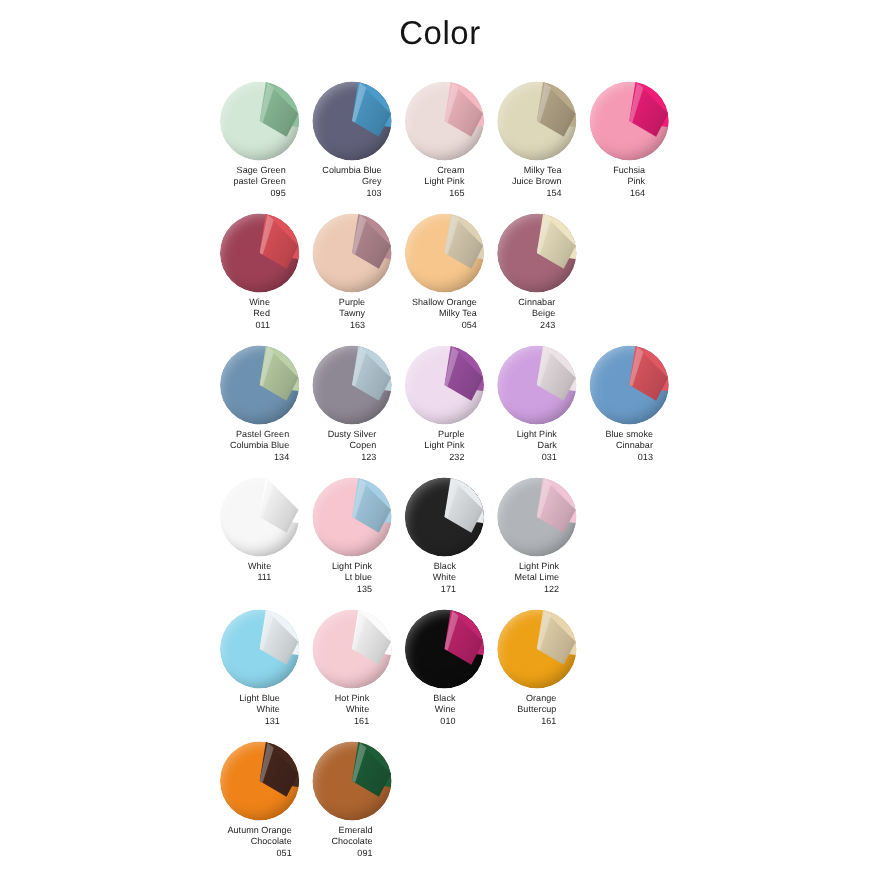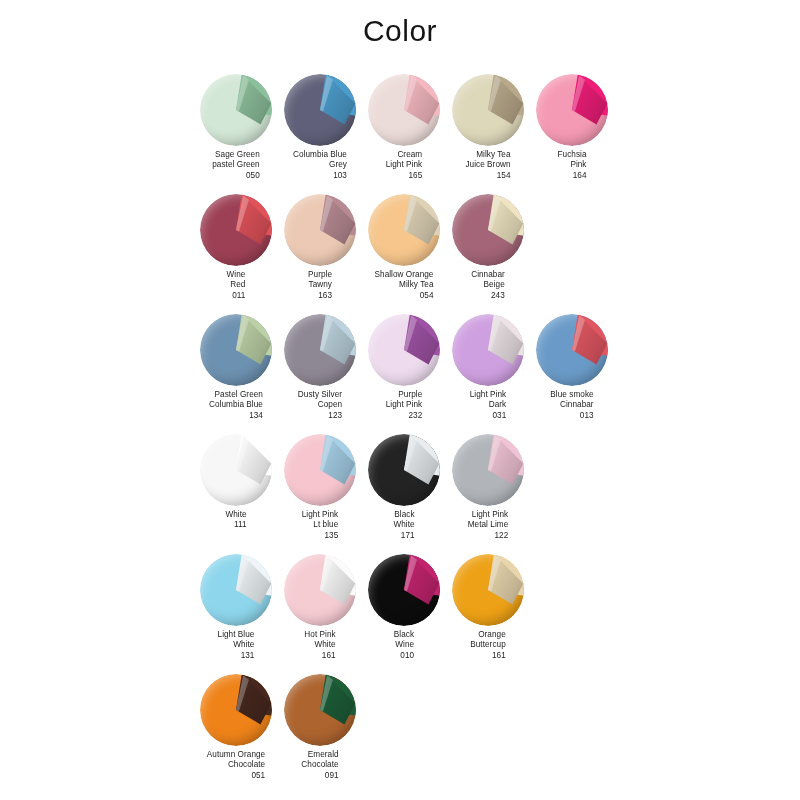--- a/index.html
+++ b/index.html
@@ -106,21 +106,21 @@
     <div class="swatch-row">
       <div class="swatch-cell">
         <div class="swatch-disc" style="--c1: #d3e7d6; --c2: #8cbf9b;">
           <div class="disc-clip">
             <div class="disc-base"></div>
             <div class="disc-underlay"></div>
           </div>
           <div class="disc-flap"></div>
           <div class="disc-crease"></div>
         </div>
-        <div class="swatch-label"><span class="name1">Sage Green</span><span class="name2">pastel Green</span><span class="code">050</span></div>
+        <div class="swatch-label"><span class="name1">Sage Green</span><span class="name2">pastel Green</span><span class="code">095</span></div>
       </div>
       <div class="swatch-cell">
         <div class="swatch-disc" style="--c1: #60607a; --c2: #4c9ccb;">
           <div class="disc-clip">
             <div class="disc-base"></div>
             <div class="disc-underlay"></div>
           </div>
           <div class="disc-flap"></div>
           <div class="disc-crease"></div>
         </div>

